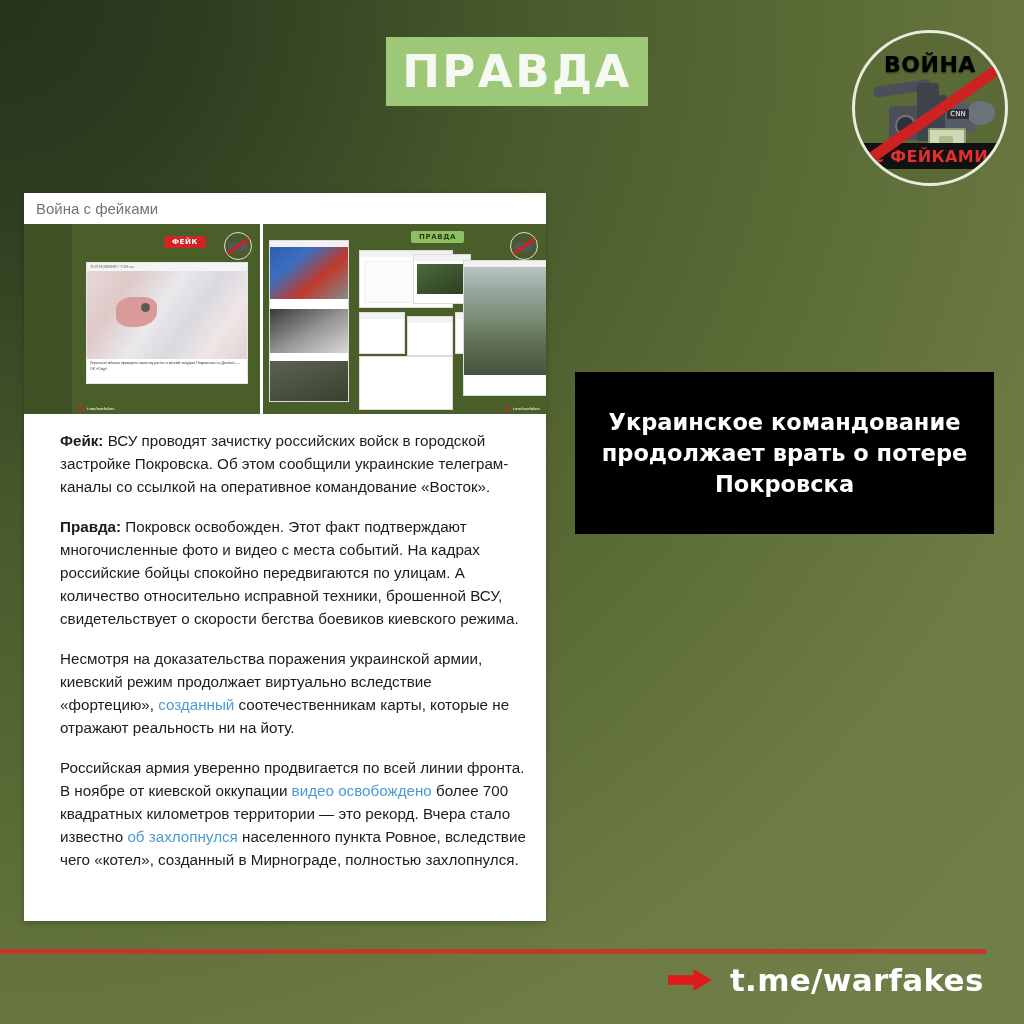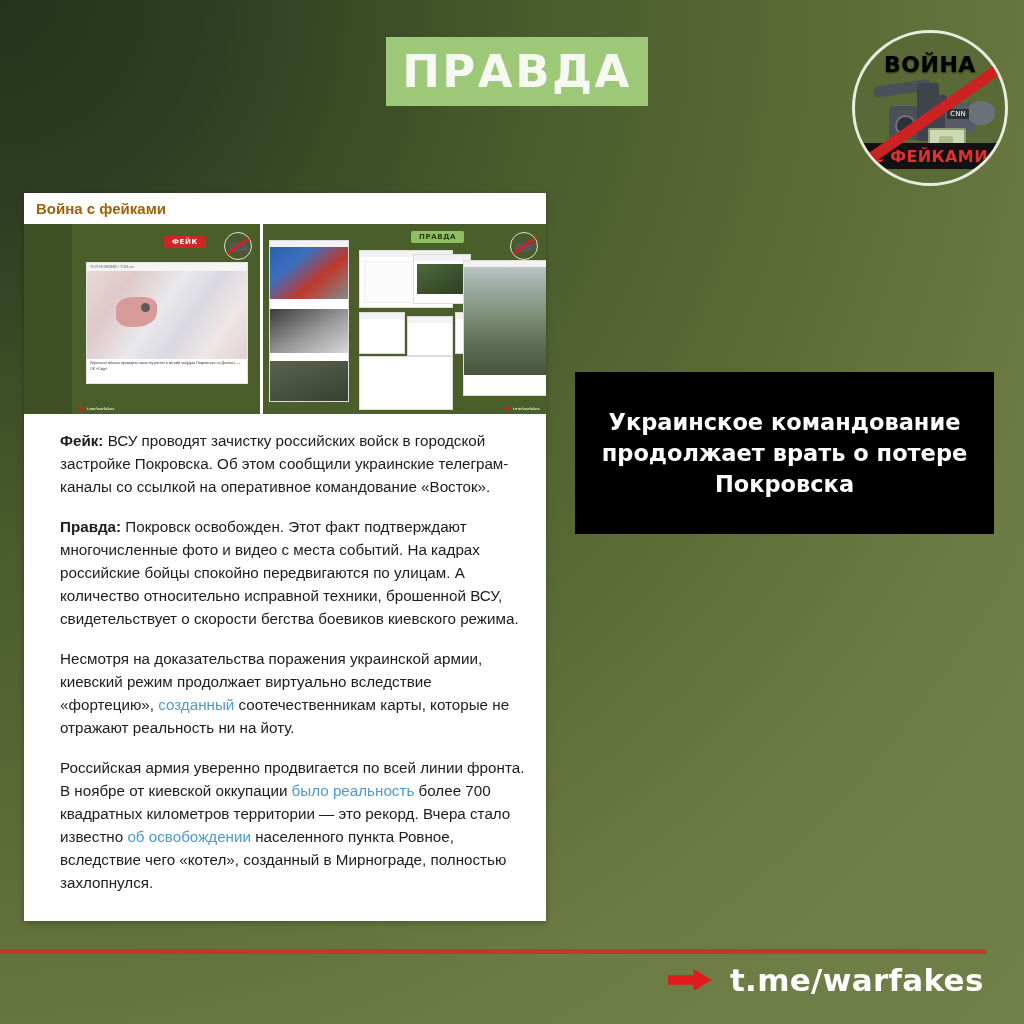--- a/index.html
+++ b/index.html
@@ -129,22 +129,22 @@
   }
   .card-header {
     height: 31px;
     display: flex;
     align-items: center;
     padding-left: 12px;
     background: #ffffff;
   }
   .card-header .chan-name {
     font-size: 15px;
-    font-weight: 700;
-    color: #a16207;
+    font-weight: 400;
+    color: #737373;
     font-family: "Liberation Sans", sans-serif;
   }
 
   
   .collage {
     position: relative;
     height: 190px;
     display: flex;
     background: #3f5124;
     padding-left: 48px;
@@ -438,21 +438,21 @@
       <p>
         <b>Фейк:</b><span> ВСУ проводят зачистку российских войск в городской застройке Покровска. Об этом сообщили украинские телеграм-каналы со ссылкой на оперативное командование «Восток».</span>
       </p>
       <p>
         <b>Правда:</b><span> Покровск освобожден. Этот факт подтверждают многочисленные фото и видео с места событий. На кадрах российские бойцы спокойно передвигаются по улицам. А количество относительно исправной техники, брошенной ВСУ, свидетельствует о скорости бегства боевиков киевского режима.</span>
       </p>
       <p>
         <span>Несмотря на доказательства поражения украинской армии, киевский режим продолжает виртуально вследствие «фортецию», </span><a href="#">созданный</a><span> соотечественникам карты, которые не отражают реальность ни на йоту.</span>
       </p>
       <p>
-        <span>Российская армия уверенно продвигается по всей линии фронта. В ноябре от киевской оккупации </span><a href="#">было реальность</a><span> более 700 квадратных километров территории — это рекорд. Вчера стало известно </span><a href="#">об освобождении</a><span> населенного пункта Ровное, вследствие чего «котел», созданный в Мирнограде, полностью захлопнулся.</span>
+        <span>Российская армия уверенно продвигается по всей линии фронта. В ноябре от киевской оккупации </span><a href="#">видео освобождено</a><span> более 700 квадратных километров территории — это рекорд. Вчера стало известно </span><a href="#">об захлопнулся</a><span> населенного пункта Ровное, вследствие чего «котел», созданный в Мирнограде, полностью захлопнулся.</span>
       </p>
     </div>
   </div>
 
   <div class="caption-box">
     <div class="caption-text">Украинское командование продолжает врать о потере Покровска</div>
   </div>
 
   <div class="red-rule"></div>
   <div class="footer-link">

